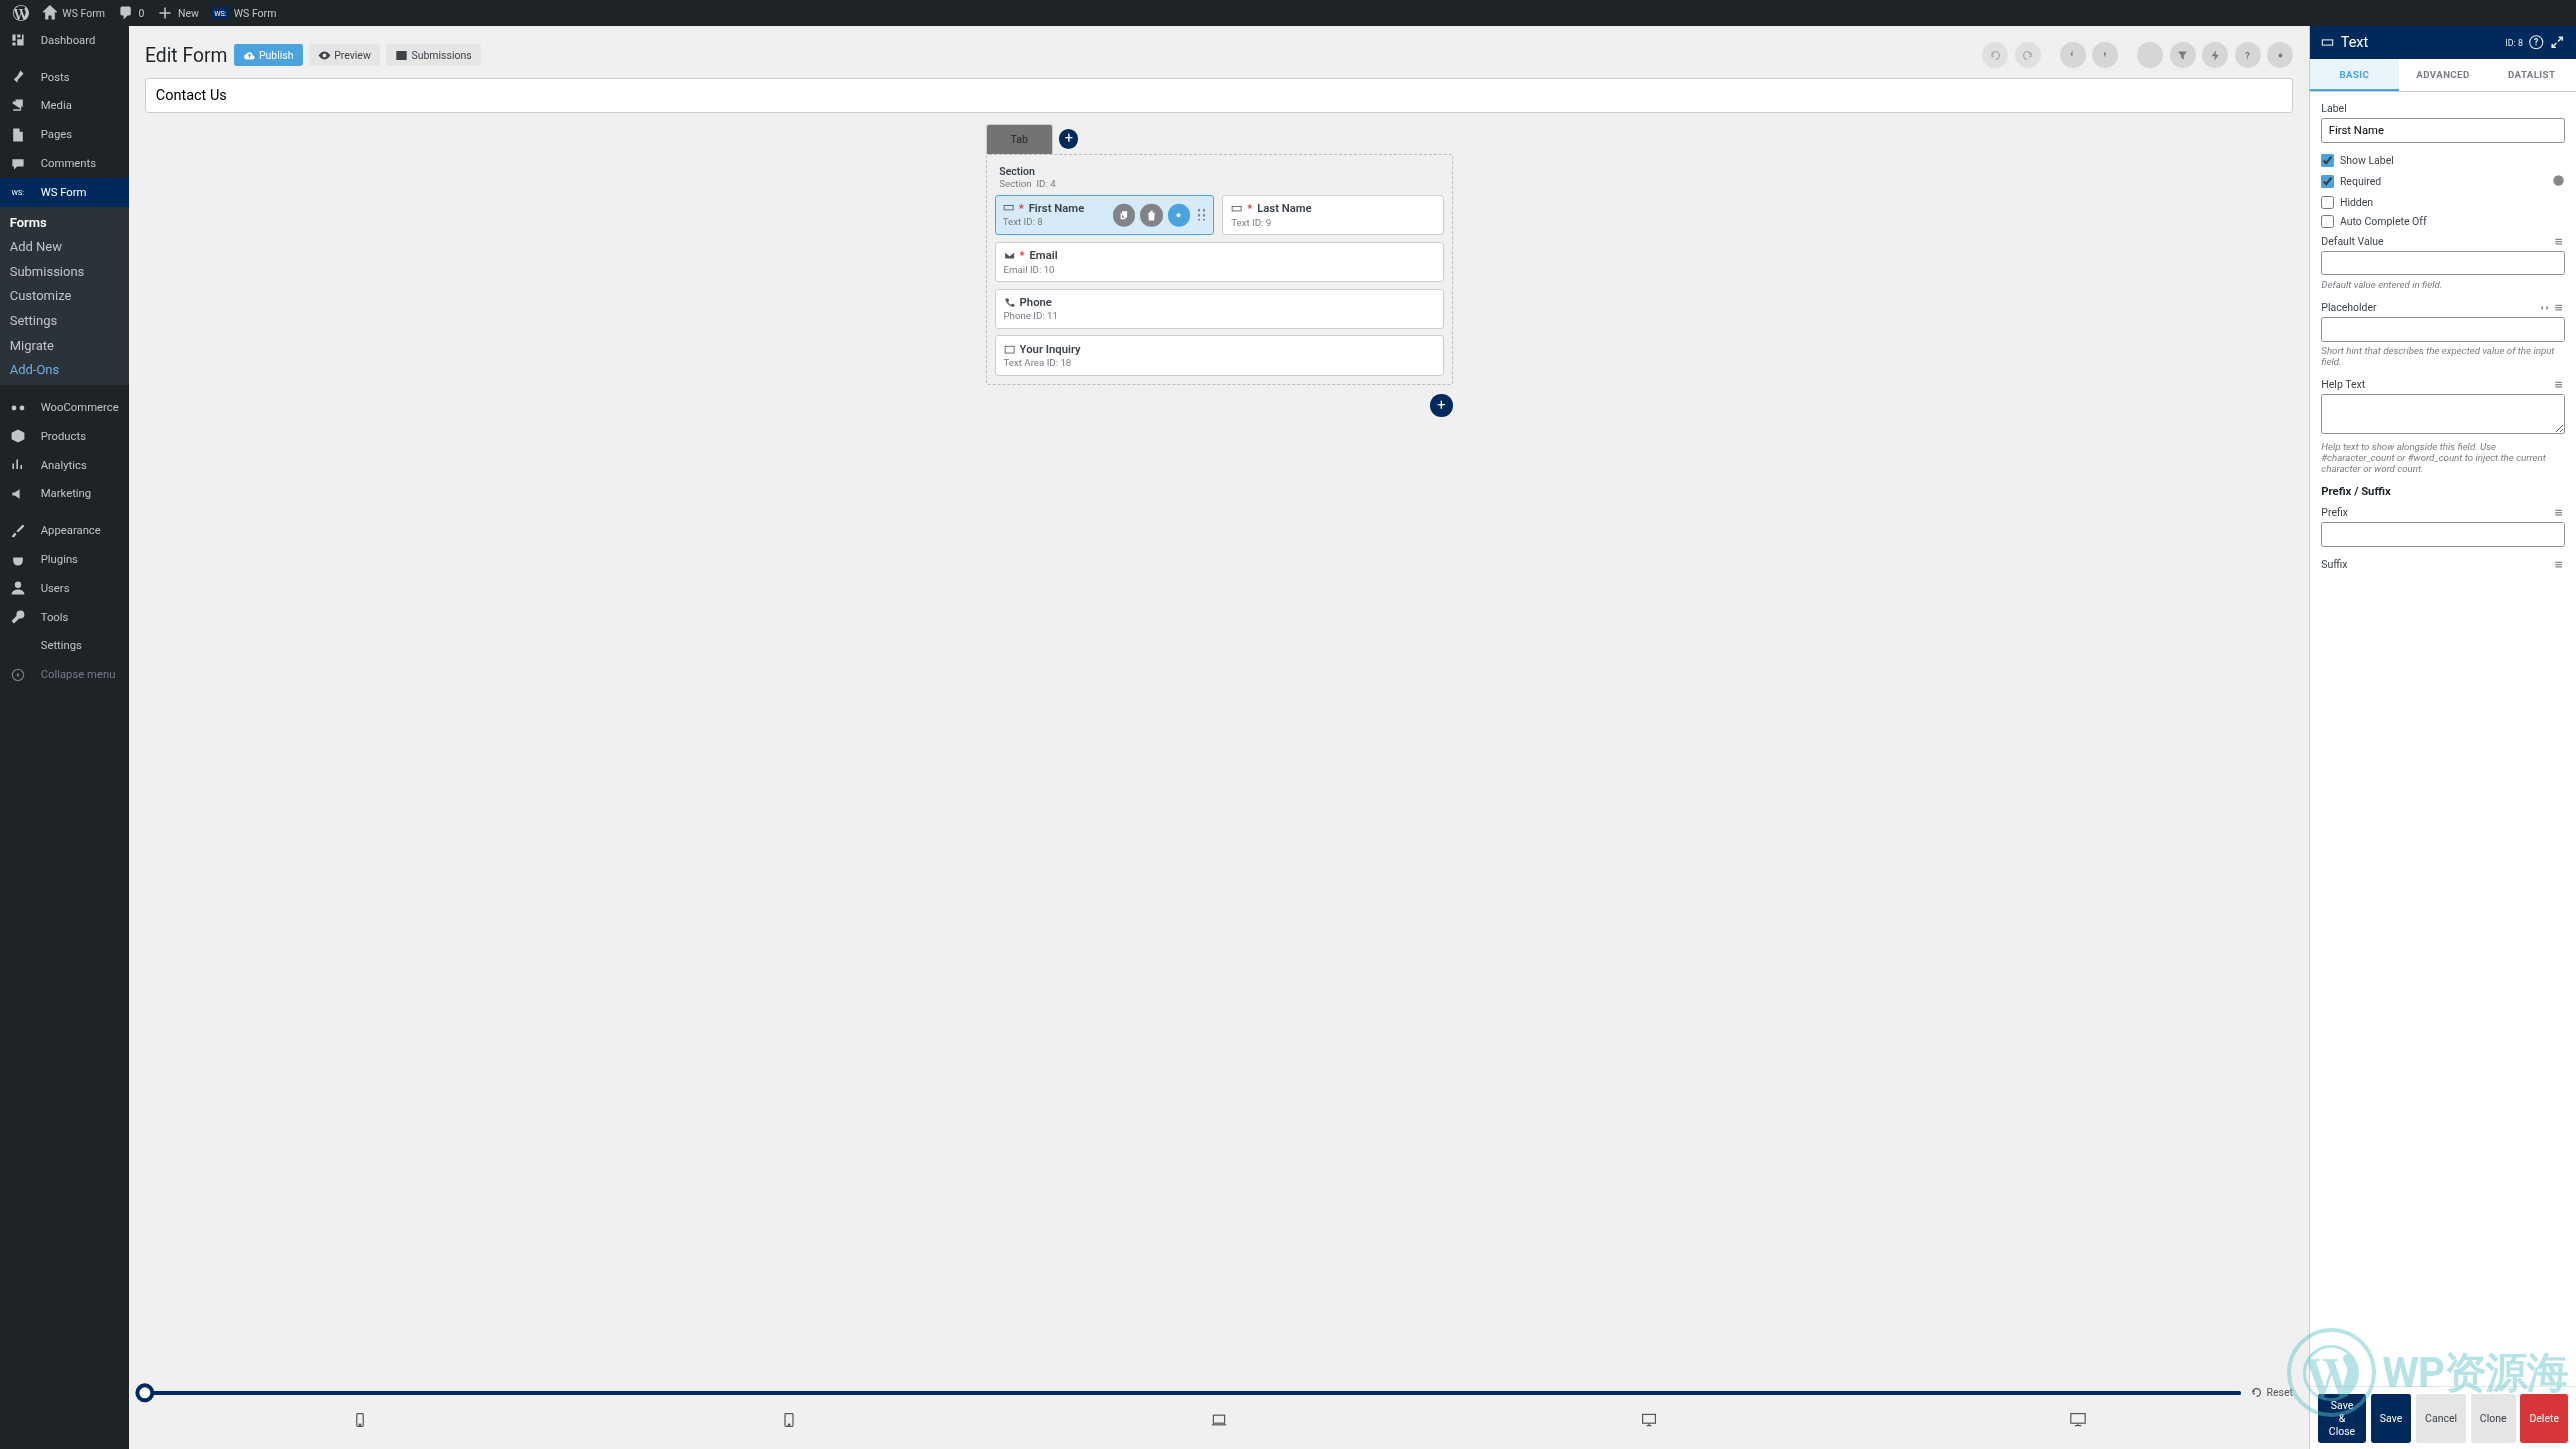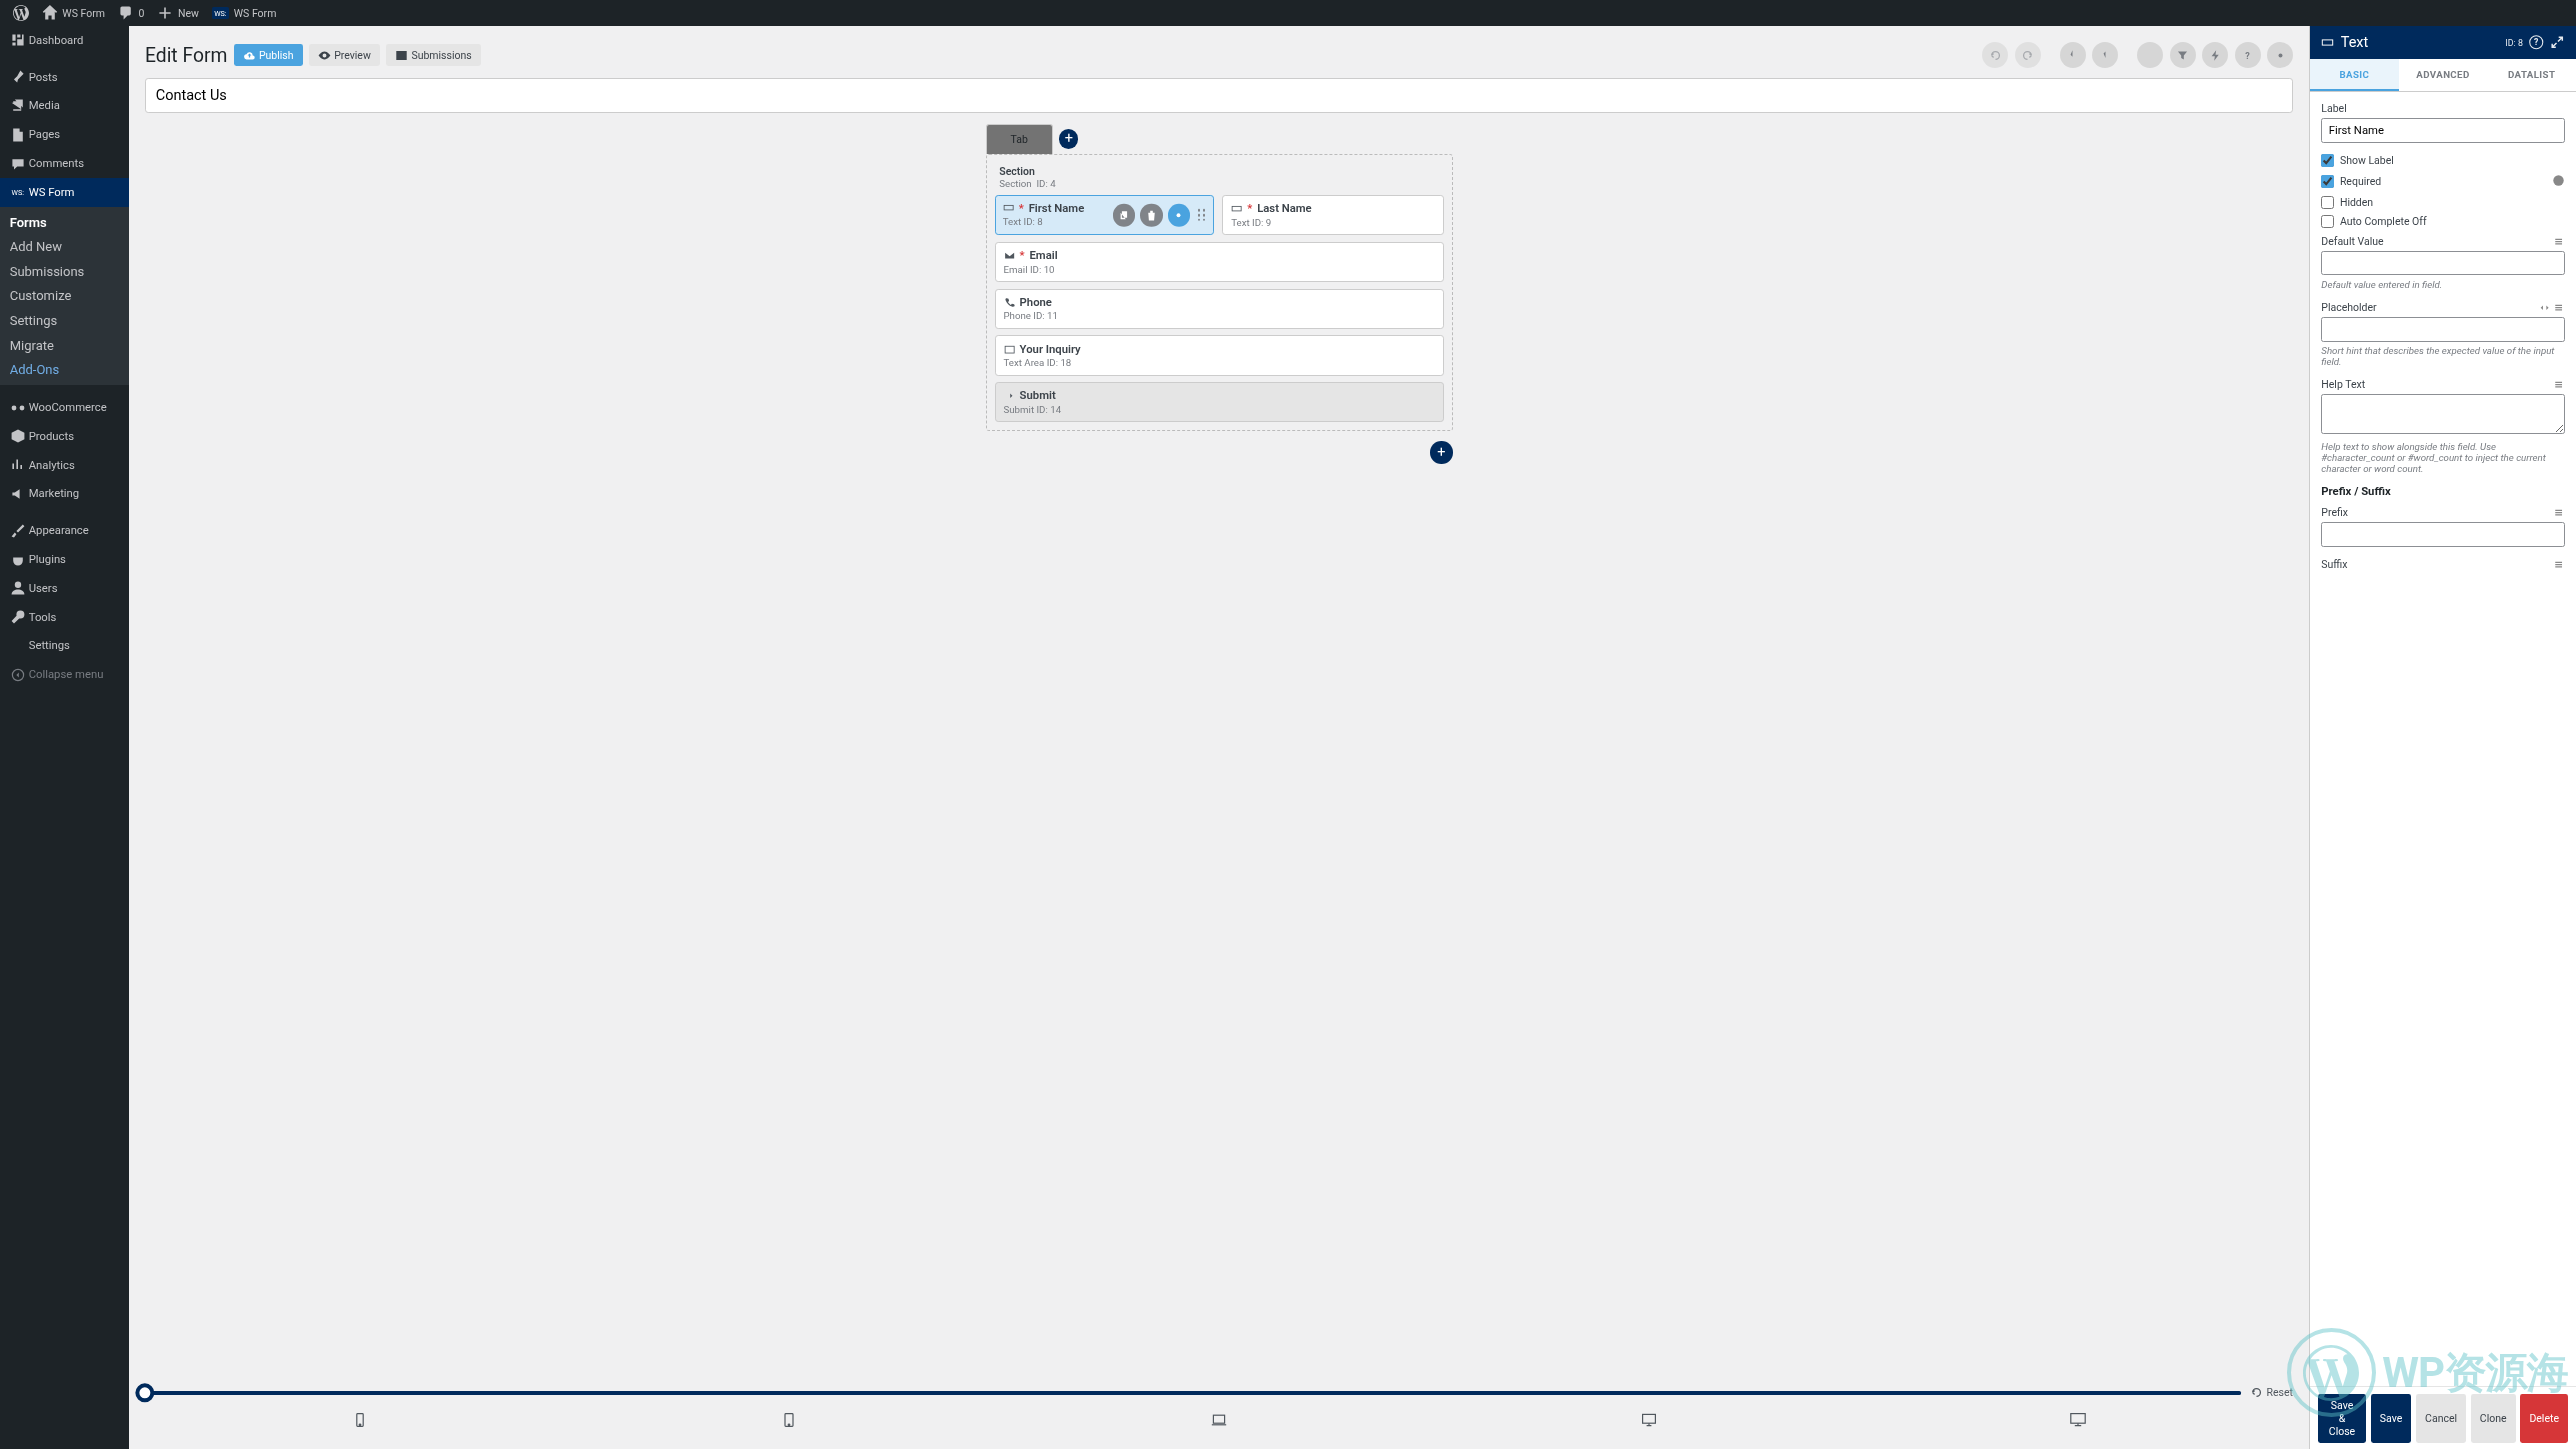--- a/index.html
+++ b/index.html
@@ -6,21 +6,21 @@
 body { background: #f0f0f1; font-size: 10.5px; color: #1d2327; overflow: hidden; }
 
 
 .adminbar { background: #1d2327; color: #c3c4c7; height: 26px; display: flex; align-items: center; padding: 0 6.4px; font-size: 10.5px; }
 .adminbar .ab-item { display: flex; align-items: center; padding: 0 6.4px; color: #c3c4c7; cursor: pointer; gap: 4.8px; }
 .ab-icon { width: 16px; height: 16px; fill: currentColor; }
 .wsform-badge { background: #002a5c; color: #fff; font-size: 7.2px; padding: 1.6px 2.4px; border-radius: 1.6px; }
 
 
 .wp-sidebar { position: absolute; top: 26px; left: 0; bottom: 0; width: 129px; background: #1d2327; color: #c3c4c7; overflow-y: auto; }
-.wp-menu-item { display: flex; align-items: center; padding: 6.4px 9.7px; gap: 3px; cursor: pointer; font-size: 11.3px; color: #c3c4c7; }
+.wp-menu-item { display: flex; align-items: center; padding: 6.4px 9.7px; gap: 15px; cursor: pointer; font-size: 11.3px; color: #c3c4c7; }
 .wp-menu-item.active { background: #002a5c; color: #fff; }
 .wp-menu-item .micon { width: 16px; height: 16px; fill: currentColor; display: flex; align-items: center; justify-content: center; }
 .wp-submenu { background: #2c3338; padding: 3.2px 0; }
 .wp-submenu-item { padding: 4.8px 9.7px; font-size: 13px; color: #c3c4c7; cursor: pointer; }
 .wp-submenu-item.current { color: #fff; font-weight: 600; }
 .wp-submenu-item.highlight { color: #72aee6; }
 
 
 .wp-content { position: absolute; top: 26px; left: 129px; right: 0; bottom: 0; display: flex; }
 .builder-main { flex: 1; padding: 16px; overflow: auto; display: flex; flex-direction: column; }
@@ -431,29 +431,20 @@
             </div>
             <div class="field-card">
               <div class="field-label">
                   <svg class="ficon" viewBox="0 0 20 20">
                     <rect x="2" y="4" width="16" height="12" fill="none" stroke="currentColor" stroke-width="1.5"></rect>
                   </svg>
                   <span>Your Inquiry</span>
                 </div>
               <div class="field-meta">Text Area  ID: 18</div>
             </div>
-            <div class="field-card submit-card">
-              <div class="field-label">
-                  <svg class="ficon" viewBox="0 0 20 20" fill="currentColor">
-                    <path d="M3 10h12M11 6l4 4-4 4"></path>
-                  </svg>
-                  <span>Submit</span>
-                </div>
-              <div class="field-meta">Submit  ID: 14</div>
-            </div>
           </div>
         </div>
         <div class="add-section">+</div>
       </div>
     </div>
 
     <div class="bottom-toolbar">
       <div class="slider-row">
         <div class="slider-track">
             <div class="slider-thumb"></div>

